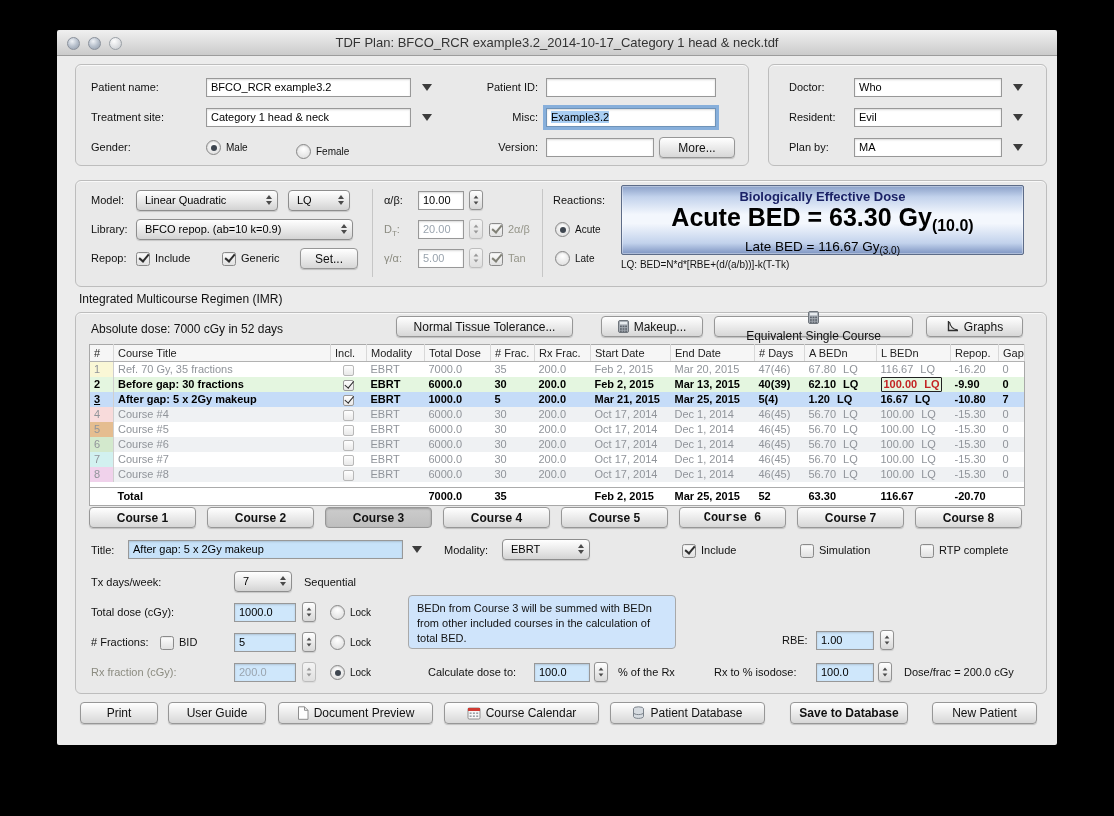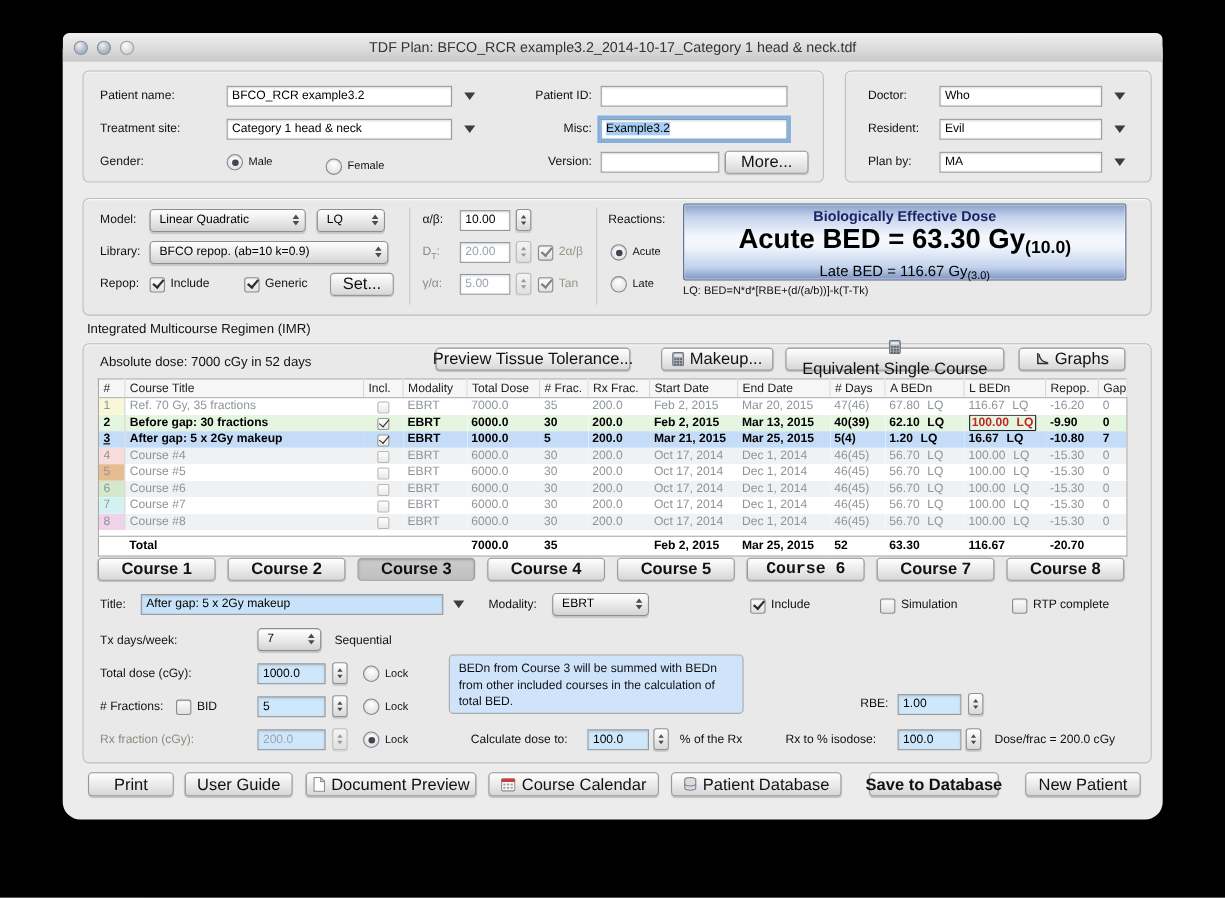--- a/index.html
+++ b/index.html
@@ -1,18 +1,18 @@
 <!DOCTYPE html>
 <html><head>
 <meta charset="utf-8">
 <style>
   html,body{margin:0;padding:0}
   body{width:1114px;height:816px;background:#000;position:relative;overflow:hidden;
        font-family:"Liberation Sans",sans-serif;-webkit-font-smoothing:antialiased}
-  .win{position:absolute;left:57px;top:30px;width:1000px;height:715px;border-radius:16px;
+  .win{position:absolute;left:57px;top:30px;width:1000px;height:715px;border-radius:2px;
        background:#ececec;box-shadow:0 22px 70px rgba(0,0,0,.85)}
   .titlebar{position:absolute;left:0;top:0;right:0;height:26px;border-radius:6px 6px 0 0;
        background:linear-gradient(#f0f0f0,#cbcbcb);border-bottom:1px solid #9c9c9c;box-sizing:border-box}
   .title{line-height:25px;text-align:center;font-size:13px;color:#333;white-space:nowrap;overflow:hidden}
   .lights{position:absolute;left:10px;top:7px;display:flex;gap:8px}
   .light{width:13px;height:13px;border-radius:50%;border:1px solid #8a919b;box-sizing:border-box;
        background:radial-gradient(circle at 38% 30%,#eff2f6,#b7c0cc 50%,#8e98a7)}
   .light.l3{background:radial-gradient(circle at 38% 30%,#fdfdfd,#dddfe2 55%,#c0c3c8);border-color:#9aa0a6}
   .gb{position:absolute;background:#e9e9e9;border:1px solid #bdbdbd;border-radius:6px;
        box-shadow:inset 0 1px 0 rgba(255,255,255,.7)}
@@ -52,21 +52,21 @@
   .cb.dim .box::after{border-color:#808076}
   .rb{position:absolute;display:inline-flex;align-items:center;gap:5px;font-size:10px;color:#111;line-height:17px}
   .rb .cir{width:13px;height:13px;border:1px solid #878787;border-radius:50%;flex:none;
        background:radial-gradient(circle at 50% 32%,#ffffff,#dadada);position:relative;
        box-shadow:inset 0 1px 1px rgba(0,0,0,.1)}
   .rb.on .cir::after{content:"";position:absolute;left:3.5px;top:3.5px;width:6px;height:6px;border-radius:50%;
        background:#3e4650}
   .btn{position:absolute;box-sizing:border-box;display:inline-flex;align-items:center;justify-content:center;
        gap:5px;height:21px;padding:0 8px;border:1px solid #979797;border-radius:4px;
        background:linear-gradient(#ffffff,#e9e9e9 55%,#d7d7d7);box-shadow:0 1px 1px rgba(0,0,0,.18);
-       font-size:15px;color:#111;white-space:nowrap}
+       font-size:12px;color:#111;white-space:nowrap}
   .btn.bold{font-weight:bold}
   .btn.active{background:linear-gradient(#cccccc,#bfbfbf);box-shadow:inset 0 1px 2px rgba(0,0,0,.25)}
   .bicon{display:inline-flex;align-items:center}
   .vsep{position:absolute;width:0;border-left:1px solid #c6c6c6}
   .bed{position:absolute;border:1px solid #5d6c88;border-radius:2px;text-align:center;box-sizing:border-box;
        background:linear-gradient(180deg,#8aa0c8 0%,#c2d2ec 16%,#f3f7fd 42%,#f3f7fd 55%,#c2d2ec 84%,#7e95c2 100%);
        box-shadow:inset 0 0 0 1px rgba(255,255,255,.35)}
   .bed .t1{font-size:13px;font-weight:bold;color:#1b2266;margin-top:3px}
   .bed .t2{font-size:25px;font-weight:bold;color:#000;line-height:27px}
   .bed .t2 sub{font-size:16px;vertical-align:-5px}
@@ -223,21 +223,21 @@
       <div class="t3"><span>Late BED = 116.67 Gy</span><sub>(3.0)</sub></div>
     </div>
     <div class="formula" style="left:545px;top:78px">LQ: BED=N*d*[RBE+(d/(a/b))]-k(T-Tk)</div>
   </div>
 
   <div class="lbl big" style="left:22px;top:260px">Integrated Multicourse Regimen (IMR)</div>
   <div class="gb" style="left:18px;top:282px;width:970px;height:380px">
     <div class="lbl big" style="left:15px;top:7px">Absolute dose: 7000 cGy in 52 days</div>
     <div>
         <div class="btn" style="left: 320px; top: 3px; width: 177px;">
-          <span>Preview Tissue Tolerance...</span>
+          <span>Normal Tissue Tolerance...</span>
         </div>
         <div class="btn" style="left: 525px; top: 3px; width: 102px;">
           <span class="bicon">
             <svg width="11" height="13" viewBox="0 0 11 13">
               <rect x="0.5" y="0.5" width="10" height="12" rx="1.5" fill="#a9afb6" stroke="#6e747b"></rect>
               <rect x="2" y="2" width="7" height="2.3" fill="#e7ebee"></rect>
               <g fill="#5d636b">
                 <rect x="2" y="5.6" width="1.8" height="1.6"></rect>
                 <rect x="4.6" y="5.6" width="1.8" height="1.6"></rect>
                 <rect x="7.2" y="5.6" width="1.8" height="1.6"></rect>

